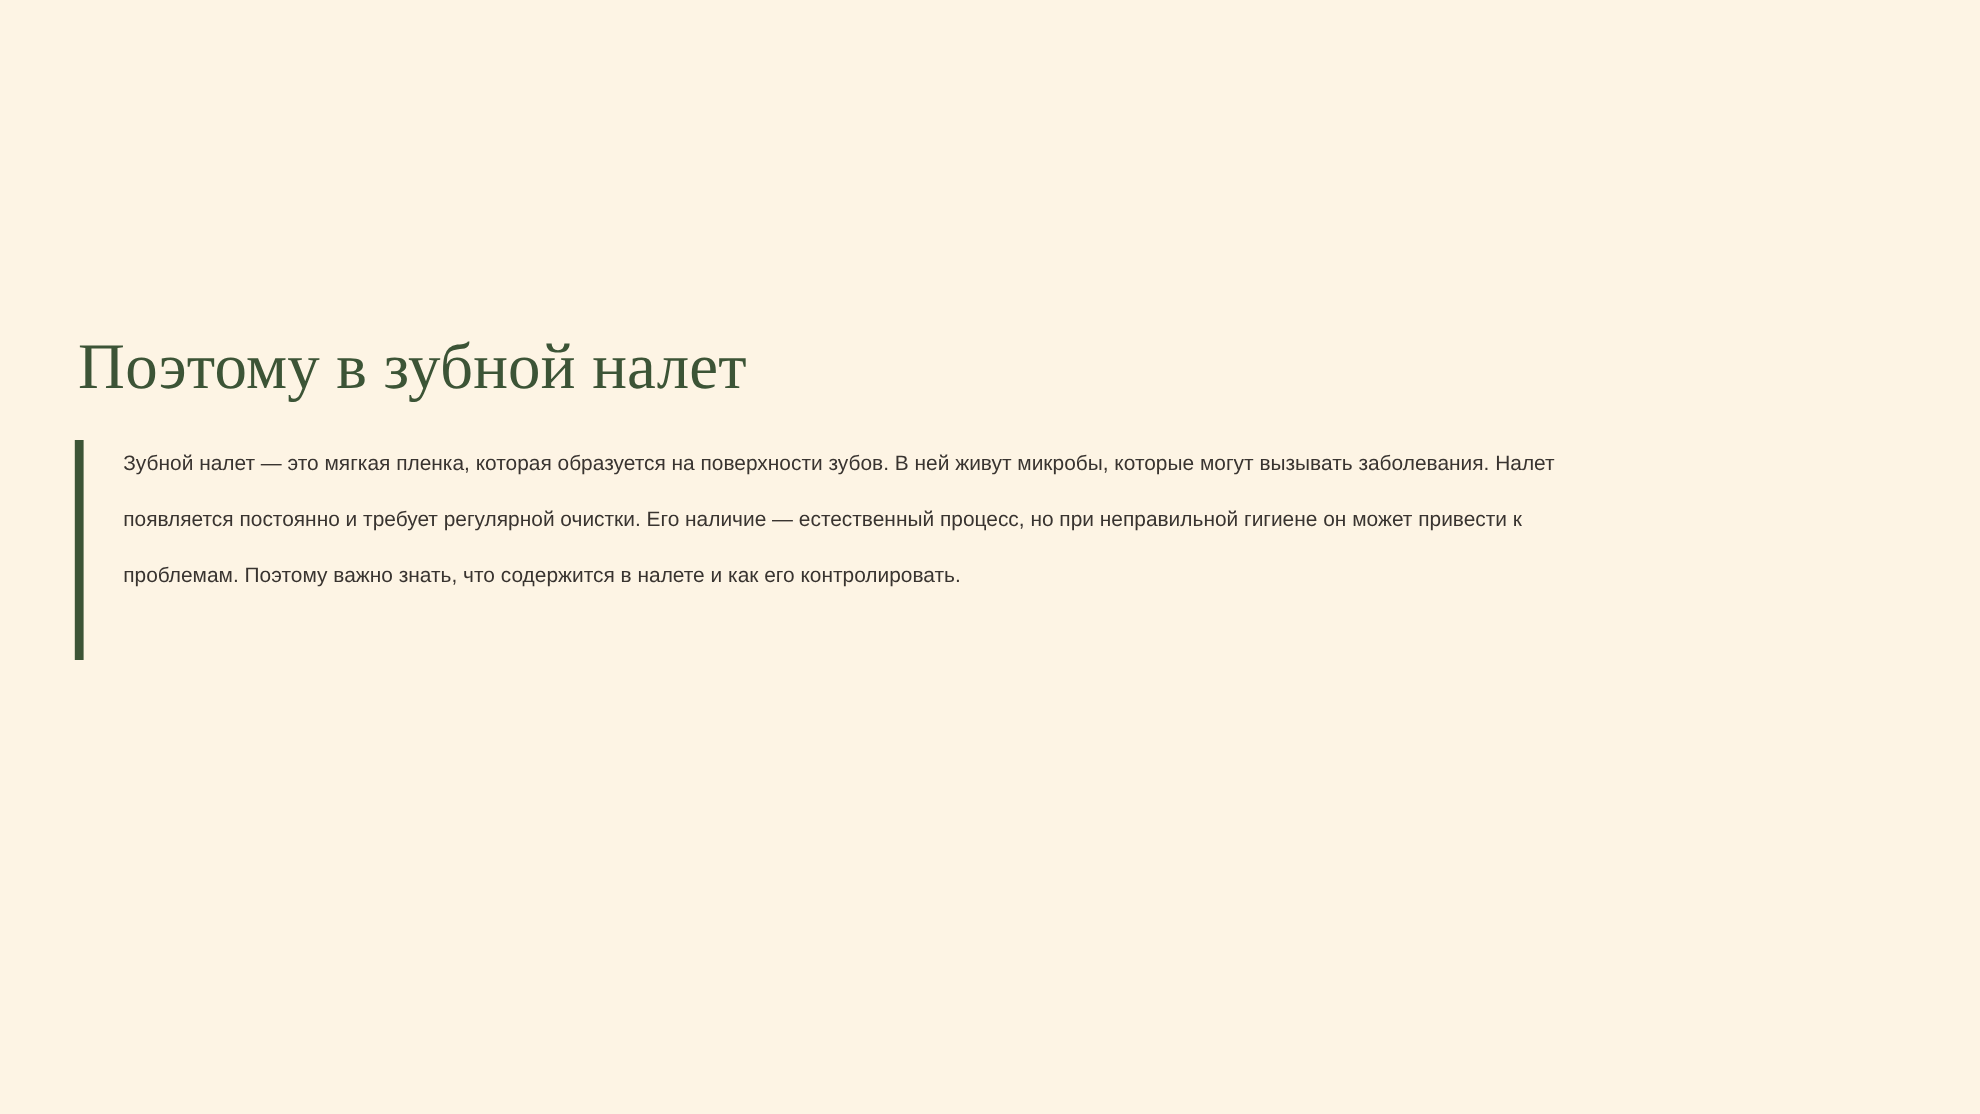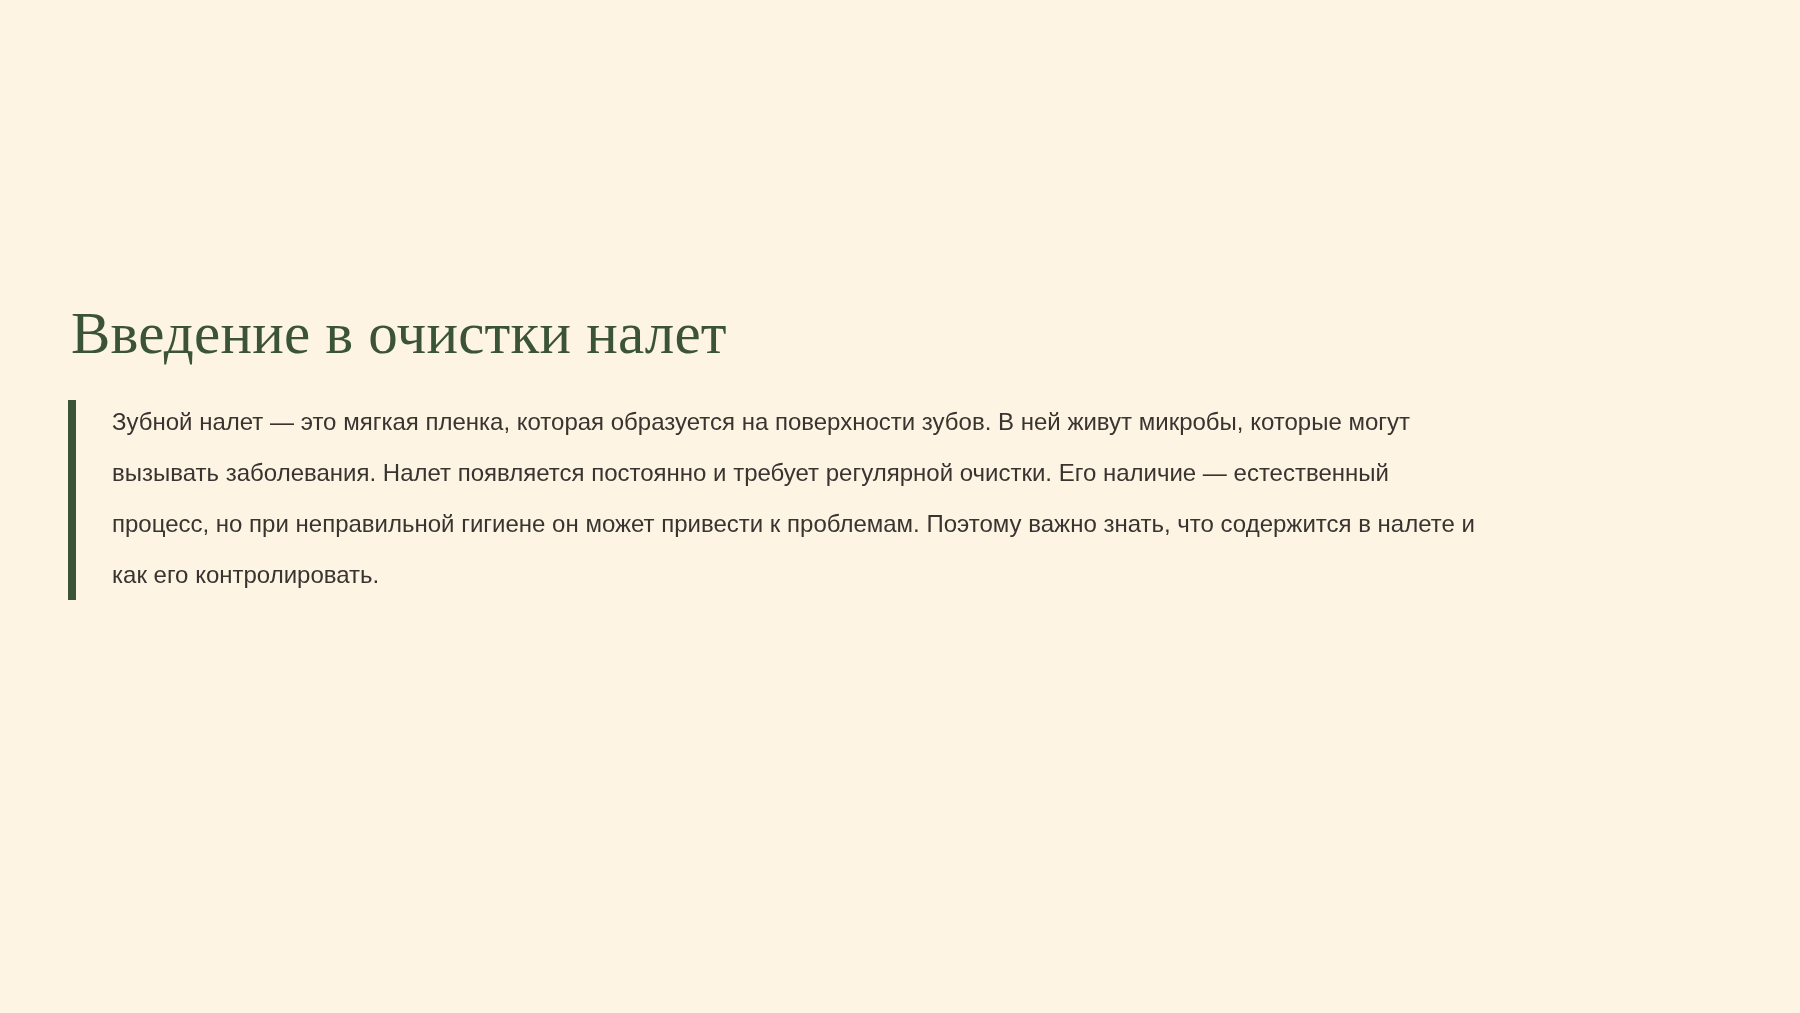--- a/index.html
+++ b/index.html
@@ -45,36 +45,36 @@
     position: absolute;
     left: 0;
     top: 4px;
     width: 8px;
     height: 200px;
     background: #3c5436;
   }
   #intro-paragraph {
     margin: 0;
     font-family: "Liberation Sans", sans-serif;
-    font-size: 24px;
+    font-size: 19px;
     font-weight: 400;
     line-height: 51px;
     color: #393430;
     text-align: left;
     max-width: 1372px;
   }
 </style>
 </head>
 <body>
 
 <div id="slide">
 
   <div id="content-block">
 
-    <h1 id="page-title">Введение в очистки налет</h1>
+    <h1 id="page-title">Поэтому в зубной налет</h1>
 
     <div id="intro-paragraph-wrap">
       <div id="accent-bar"></div>
       <p id="intro-paragraph">Зубной налет — это мягкая пленка, которая образуется на поверхности зубов. В ней живут микробы, которые могут вызывать заболевания. Налет появляется постоянно и требует регулярной очистки. Его наличие — естественный процесс, но при неправильной гигиене он может привести к проблемам. Поэтому важно знать, что содержится в налете и как его контролировать.</p>
     </div>
 
   </div>
 
 </div>
 

